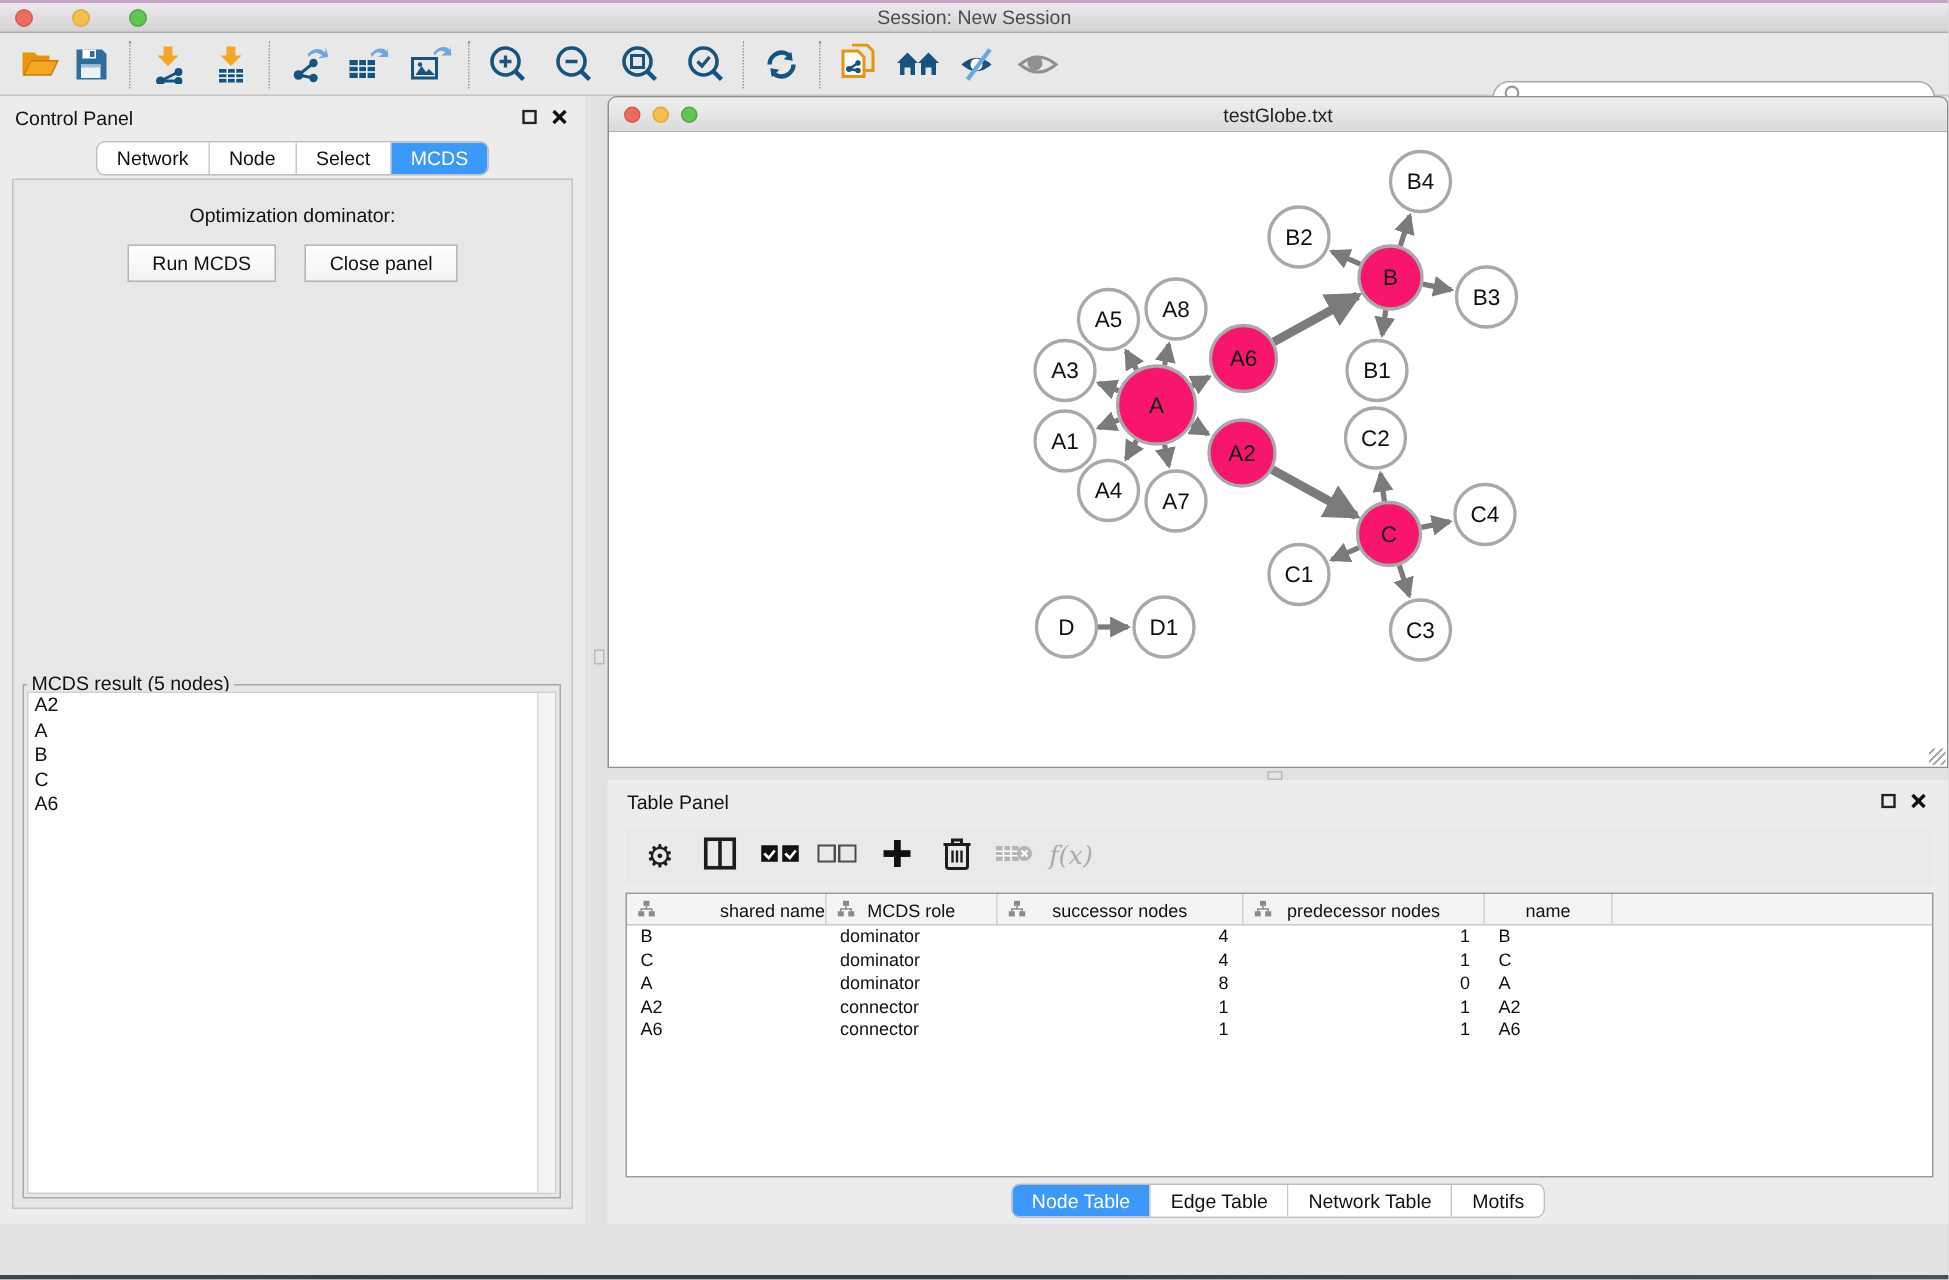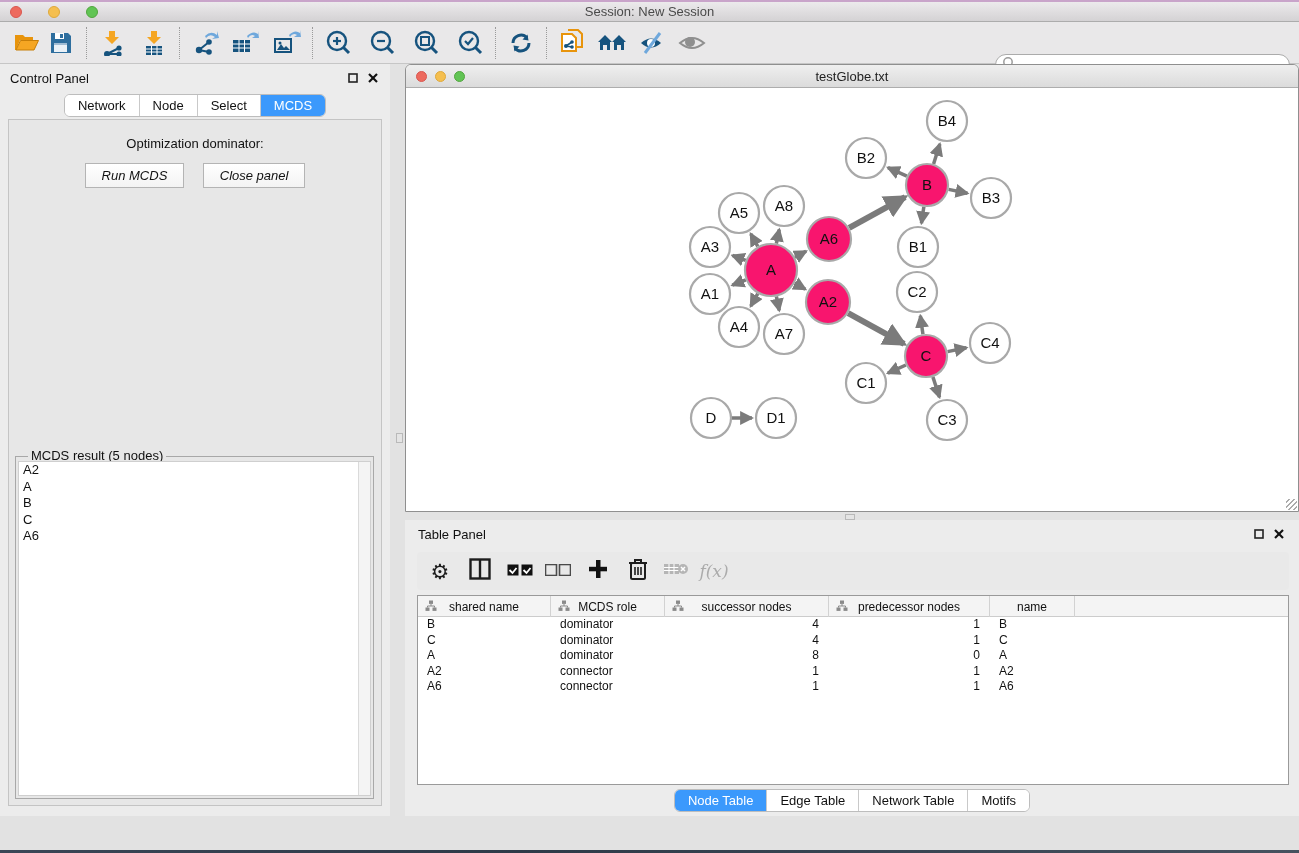--- a/index.html
+++ b/index.html
@@ -58,24 +58,24 @@
   #opt-spinner { width:20px; height:22px; border-radius:0 3px 3px 0;
     background:linear-gradient(#6FB0F8,#2F7CF6); display:flex; flex-direction:column;
     align-items:center; justify-content:center; gap:2px; }
   .chev-up { width:0; height:0; border-left:4px solid transparent;
     border-right:4px solid transparent; border-bottom:5px solid #fff; }
   .chev-dn { width:0; height:0; border-left:4px solid transparent;
     border-right:4px solid transparent; border-top:5px solid #fff; }
   #cp-buttons { text-align:center; margin-top:12px; }
   .push-btn { display:inline-block; background:linear-gradient(#FFFFFF,#F3F3F3);
     border:1px solid #B4B4B4; border-radius:0; font-size:13px; color:#111;
-    padding:4px 16px; margin:0 7px;font-style:italic; }
+    padding:4px 16px; margin:0 7px; }
   #mcds-fieldset { position:absolute; left:6px; right:7px; top:336px; bottom:6px;
     border:1px solid #A8A8A8; }
-  #mcds-legend { position:absolute; top:-9px; left:12px; background:#E7E7E7;
+  #mcds-legend { position:absolute; top:-9px; left:2px; background:#E7E7E7;
     font-size:13px; padding:0 3px; color:#111; }
   #mcds-list { position:absolute; left:2px; right:2px; top:4px; bottom:2px;
     background:#fff; border:1px solid #CFCFCF; overflow:hidden; }
   #mcds-scroll { position:absolute; right:0; top:0; bottom:0; width:12px;
     background:#F4F4F4; border-left:1px solid #DADADA; }
   .mcds-item { font-size:13px; line-height:16.5px; padding-left:4px; color:#111; }
 
   
   .split-v { left:396px; top:433px; width:7px; height:10px; background:#E4E4E4;
     border:1px solid #B9B9B9; }
@@ -577,21 +577,21 @@
               <circle cx="20" cy="8" r="5" fill="#B5B5B5"></circle>
               <path d="M18 6l4 4M22 6l-4 4" stroke="#fff" stroke-width="1.5"></path>
             </svg></span>
         </span>
       <span class="tp-btn" style="margin-left:4px">
           <span class="fx-glyph">f(x)</span>
         </span>
     </div>
     <div id="tp-table">
       <div id="tp-header">
-          <div class="th" style="width: 133px;">
+          <div class="th" style="width: 133px; justify-content: flex-end;">
             <span class="hier"><svg width="12" height="12" viewBox="0 0 12 12">
                 <g fill="#8A8A8A">
                   <rect x="4" y="0.5" width="4" height="3.4"></rect>
                   <rect x="0.5" y="7.5" width="4" height="3.4"></rect>
                   <rect x="7.5" y="7.5" width="4" height="3.4"></rect>
                 </g>
                 <g stroke="#8A8A8A" stroke-width="1">
                   <path d="M6 4v2M2.5 7.5v-1.5h7v1.5" fill="none"></path>
                 </g>
               </svg></span>

